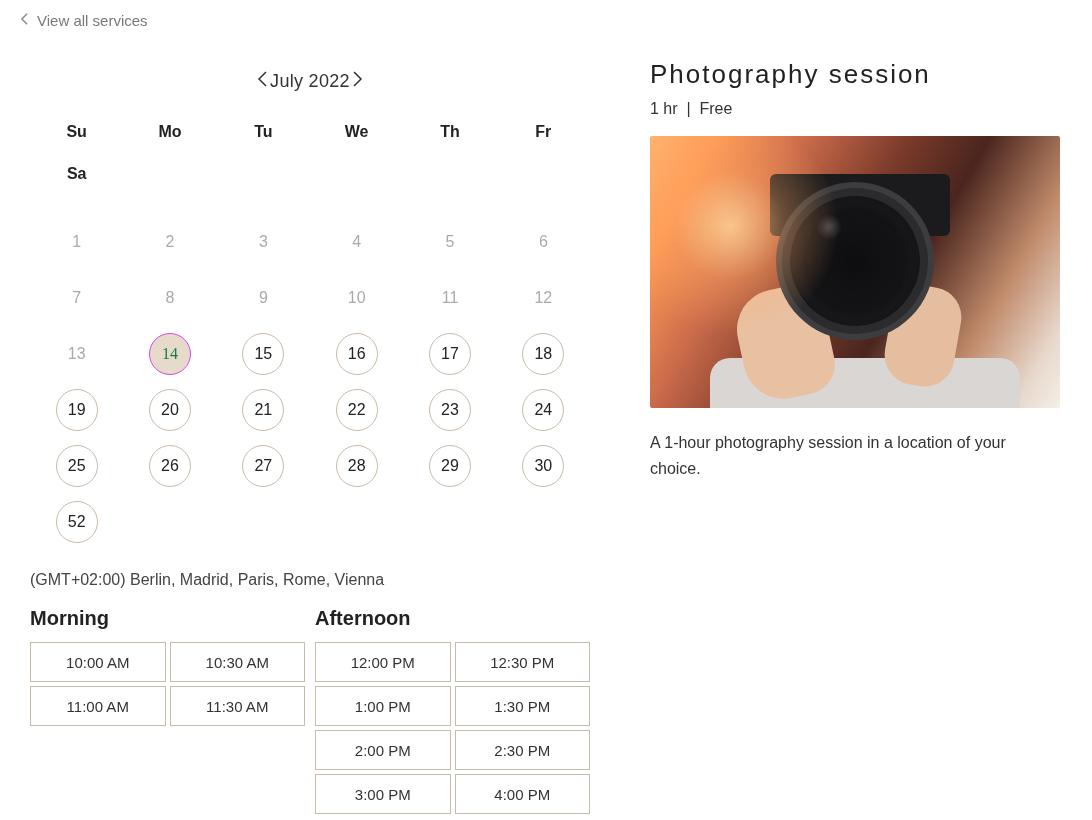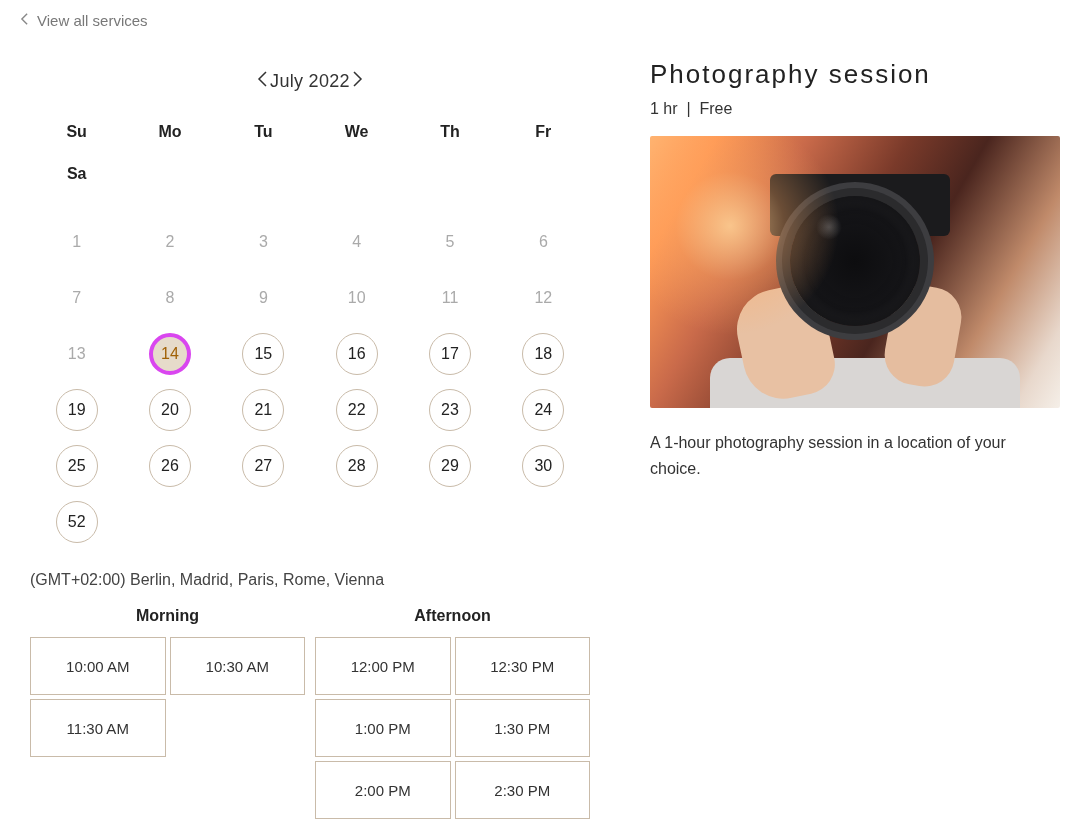--- a/index.html
+++ b/index.html
@@ -96,56 +96,57 @@
       color: #aaa;
       cursor: default;
     }
     .day.available {
       border: 1px solid #c9bba9;
       cursor: pointer;
       color: #222;
     }
     .day.selected {
       background: #e6dbca;
-      border: 4px solid #d946ef;
+      border: 1px solid #d946ef;
       cursor: pointer;
-      color: #a16207;
+      color: #15803d;
       font-weight: 500;
+      font-family: Liberation Serif, serif;
     }
     .tz {
       text-align: left;
       color: #444;
       font-size: 16px;
       margin: 28px 0 18px 0;
     }
     .slots {
       display: flex;
       gap: 10px;
     }
     .slot-group {
       flex: 1;
     }
     .slot-title {
-      text-align: center;
+      text-align: left;
       font-weight: 600;
-      font-size: 16px;
+      font-size: 20px;
       color: #222;
       margin-bottom: 12px;
     }
     .slot-grid {
       display: grid;
       grid-template-columns: 1fr 1fr;
       gap: 4px;
     }
     .slot-btn {
       border: 1px solid #c9bba9;
       background: #fff;
       font-size: 15px;
       color: #333;
-      height: 58px;
+      height: 40px;
       display: flex;
       align-items: center;
       justify-content: center;
       cursor: pointer;
     }
     .service-title {
       font-size: 26px;
       font-weight: 400;
       color: #222;
       letter-spacing: 2px;
@@ -364,20 +365,21 @@
       </div>
 
     <div class="tz">(GMT+02:00) Berlin, Madrid, Paris, Rome, Vienna</div>
 
     <div class="slots">
       <div class="slot-group">
         <div class="slot-title">Morning</div>
         <div class="slot-grid" id="morning-grid">
             <div class="slot-btn">10:00 AM</div>
             <div class="slot-btn">10:30 AM</div>
+            <div class="slot-btn">11:00 AM</div>
             <div class="slot-btn">11:30 AM</div>
           </div>
       </div>
       <div class="slot-group">
         <div class="slot-title">Afternoon</div>
         <div class="slot-grid" id="afternoon-grid">
             <div class="slot-btn">12:00 PM</div>
             <div class="slot-btn">12:30 PM</div>
             <div class="slot-btn">1:00 PM</div>
             <div class="slot-btn">1:30 PM</div>

